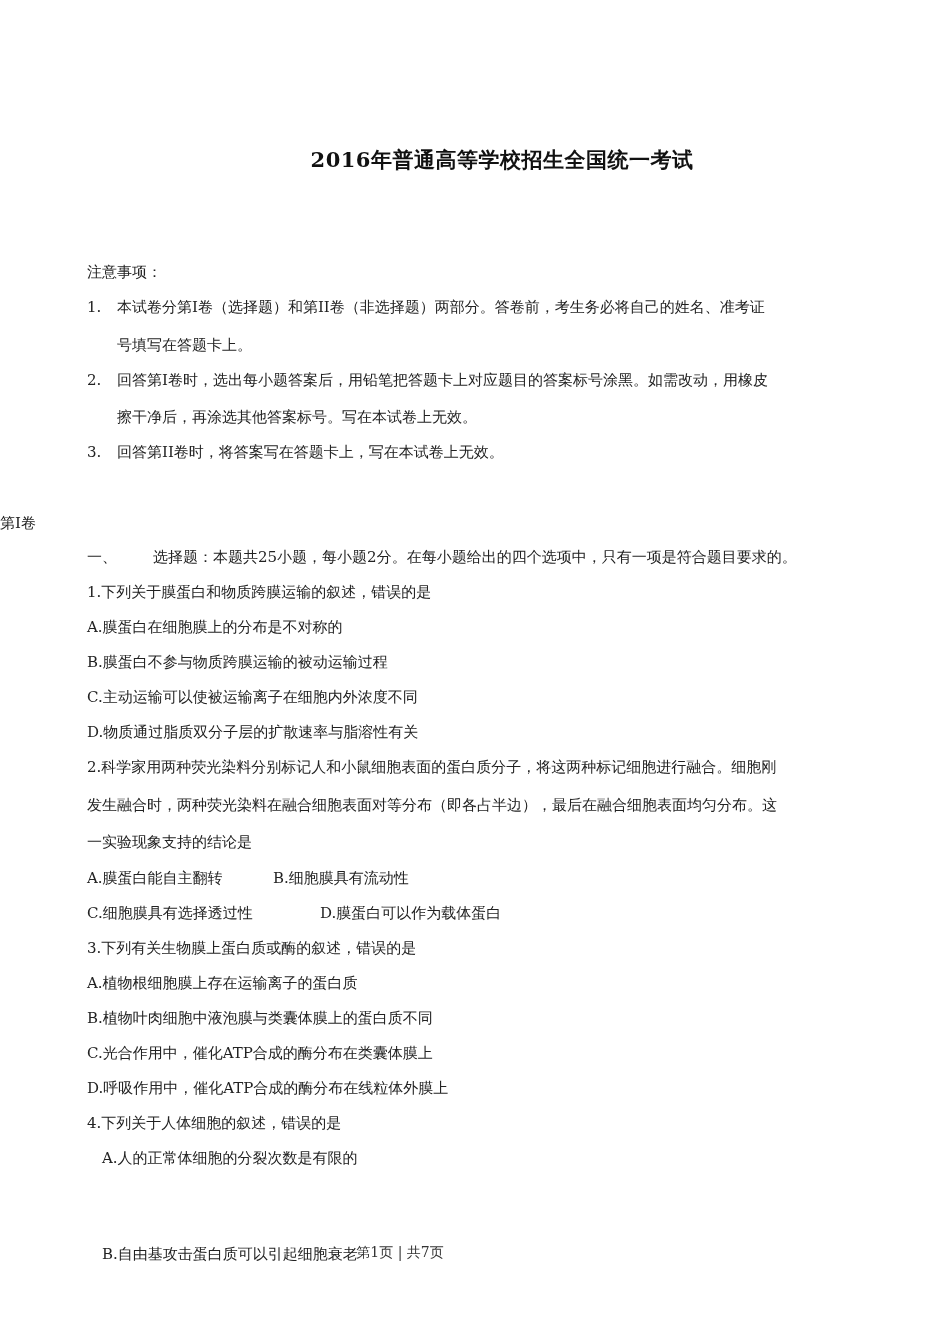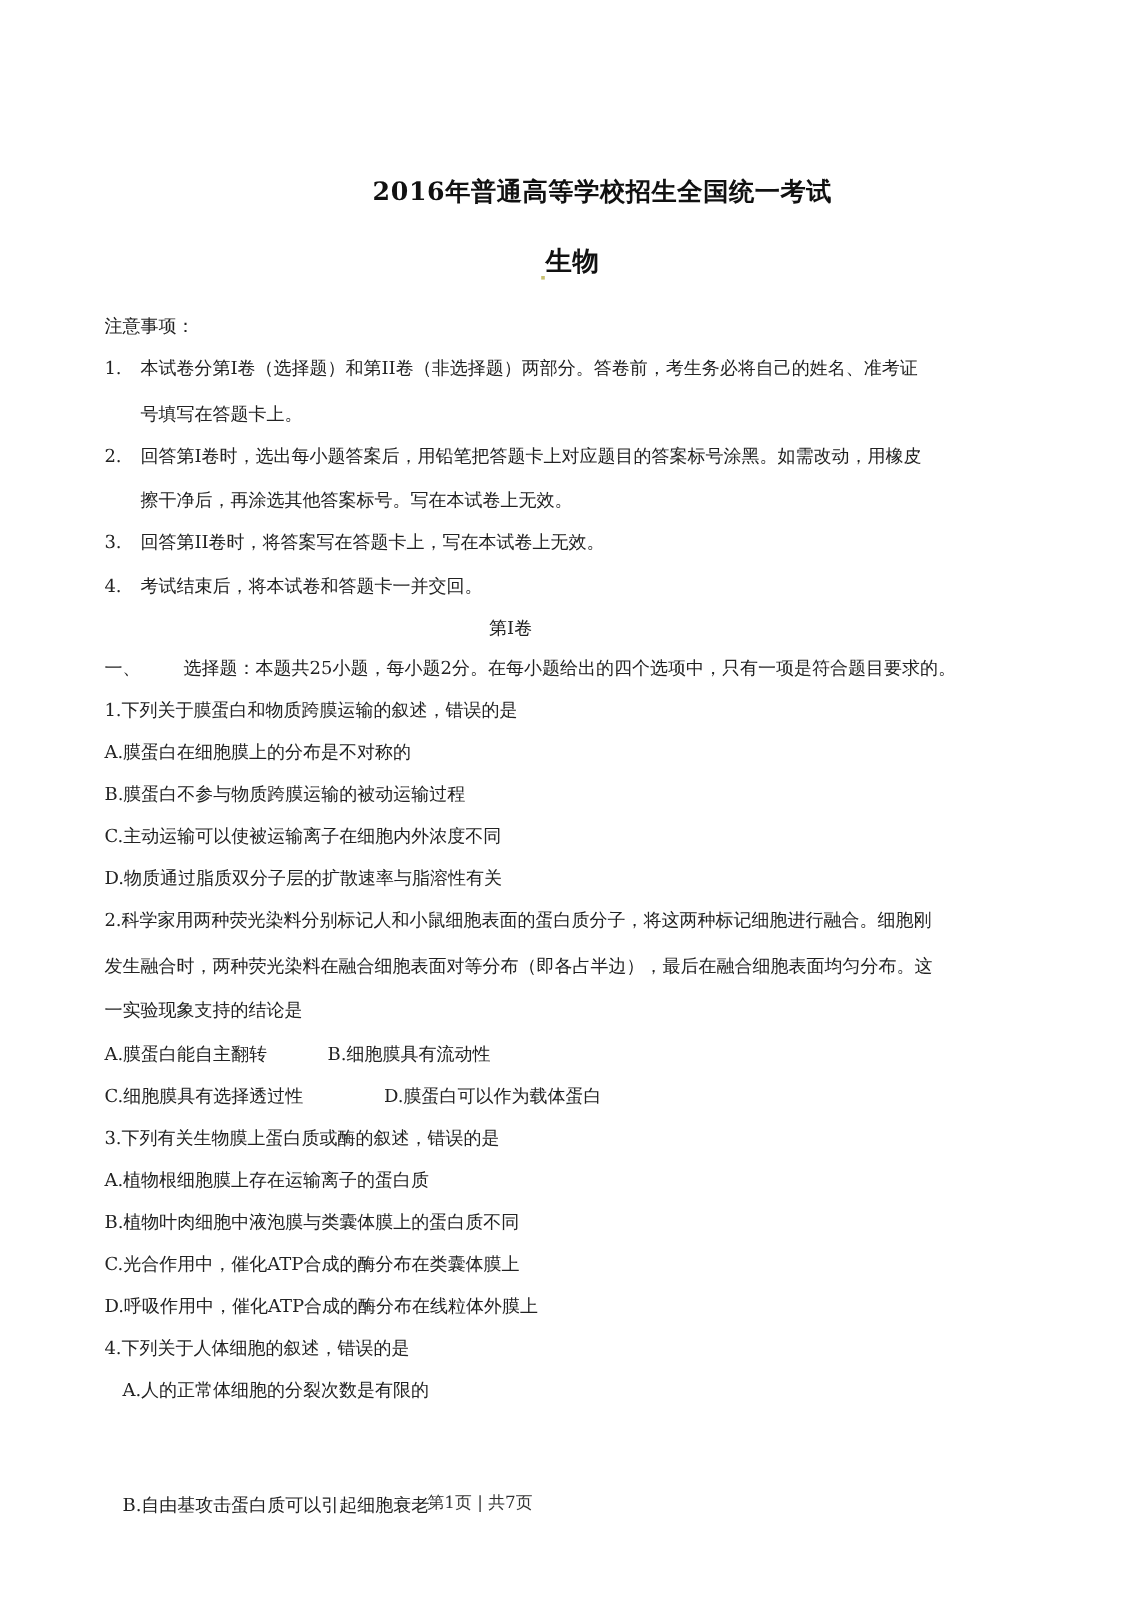--- a/index.html
+++ b/index.html
@@ -9,42 +9,40 @@
   .title { position: absolute; left: 0; width: 950px; text-align: center;
            font-weight: bold; font-size: 21px; letter-spacing: 0.5px; color: #111; }
   .t1 { top: 146px; margin-left: 27px; }
   .t2 { top: 203px; font-size: 22px; }
   .mark { display: inline-block; width: 3px; height: 3px; background: #c8c070; vertical-align: bottom; margin-right: 1px; }
   .line { position: absolute; font-size: 15px; white-space: nowrap; color: #222; line-height: 20px; }
   .ind { left: 117px; }
   .l0 { left: 87px; }
   .l1 { left: 102px; }
   .num { display: inline-block; width: 30px; }
-  .center { left: 0; width: 851px; text-align: center; }
+  .center { left: 0; width: 851px; text-align: left; }
   .footer { position: absolute; left: 0; width: 800px; top: 1244px; text-align: center; font-size: 14px; color: #333; }
 </style>
 </head>
 <body>
 
 <div class="page">
 
   <div class="title t1">2016年普通高等学校招生全国统一考试</div>
-  <div class="title t2"><span class="mark"></span><span>生物</span></div>
 
   <div class="line l0" style="top:262px;">注意事项：</div>
 
   <div class="line l0" style="top:297px;"><span class="num">1.</span><span>本试卷分第Ⅰ卷（选择题）和第II卷（非选择题）两部分。答卷前，考生务必将自己的姓名、准考证</span></div>
   <div class="line ind" style="top:335px;">号填写在答题卡上。</div>
 
   <div class="line l0" style="top:370px;"><span class="num">2.</span><span>回答第Ⅰ卷时，选出每小题答案后，用铅笔把答题卡上对应题目的答案标号涂黑。如需改动，用橡皮</span></div>
   <div class="line ind" style="top:407px;">擦干净后，再涂选其他答案标号。写在本试卷上无效。</div>
 
   <div class="line l0" style="top:442px;"><span class="num">3.</span><span>回答第II卷时，将答案写在答题卡上，写在本试卷上无效。</span></div>
 
-  <div class="line l0" style="top:478px;"><span class="num">4.</span><span>考试结束后，将本试卷和答题卡一并交回。</span></div>
 
   <div class="line center" style="top:513px;">第Ⅰ卷</div>
 
   <div class="line l0" style="top:547px;"><span style="display:inline-block;width:66px;">一、</span><span>选择题：本题共25小题，每小题2分。在每小题给出的四个选项中，只有一项是符合题目要求的。</span></div>
 
   <div class="line l0" style="top:582px;">1.下列关于膜蛋白和物质跨膜运输的叙述，错误的是</div>
   <div class="line l0" style="top:617px;text-align:center;">A.膜蛋白在细胞膜上的分布是不对称的</div>
   <div class="line l0" style="top:652px;">B.膜蛋白不参与物质跨膜运输的被动运输过程</div>
   <div class="line l0" style="top:687px;">C.主动运输可以使被运输离子在细胞内外浓度不同</div>
   <div class="line l0" style="top:722px;">D.物质通过脂质双分子层的扩散速率与脂溶性有关</div>

